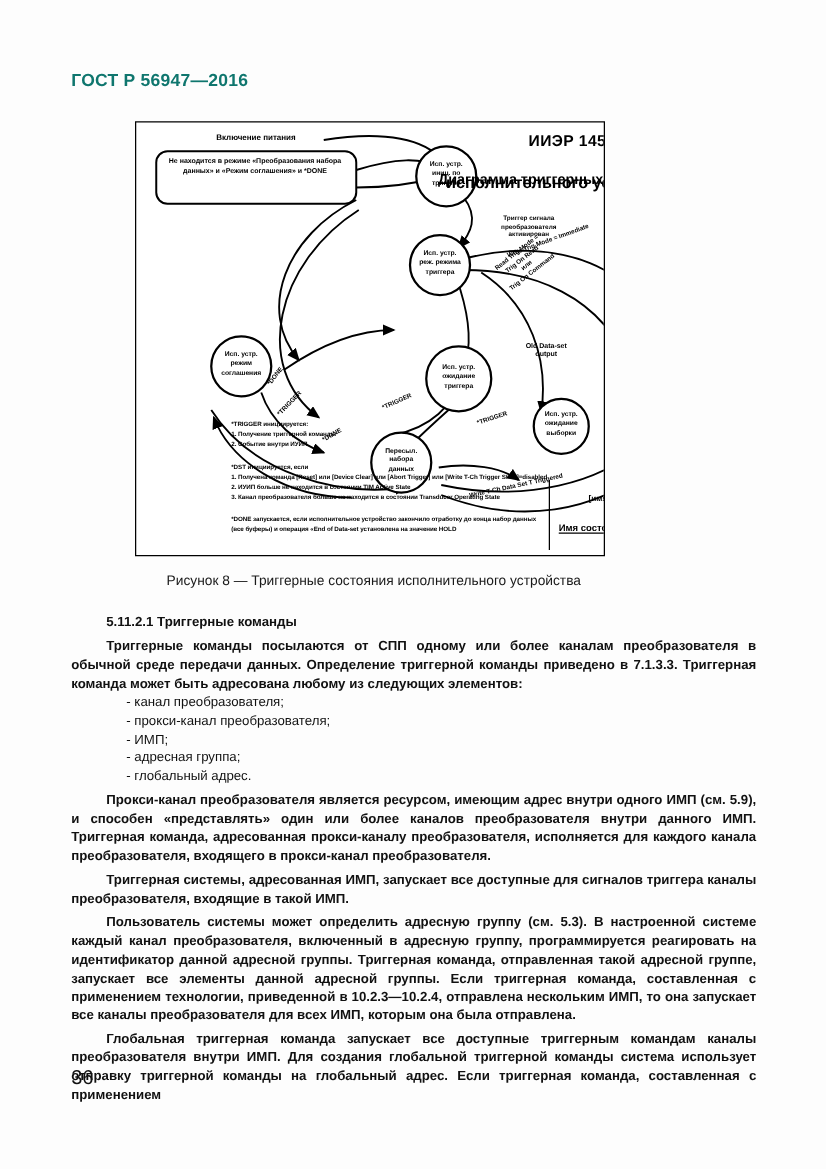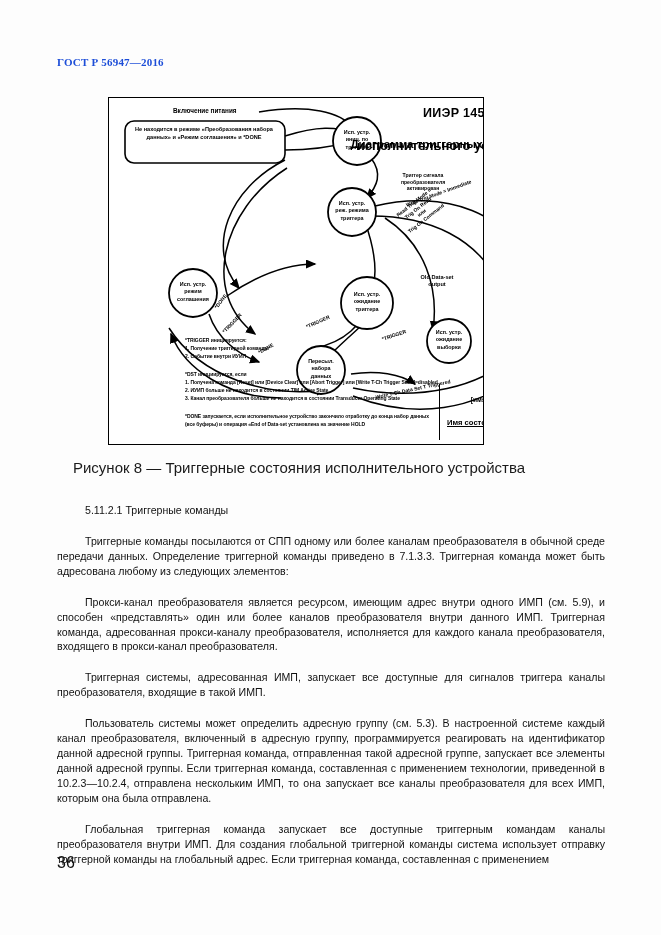--- a/index.html
+++ b/index.html
@@ -21,26 +21,25 @@
     position: absolute;
     inset: 0;
     background: #fdfdfd;
   }
 
   
   .doc-header {
     position: absolute;
     left: 57px;
     top: 56px;
-    font-size: 11px;
+    font-size: 14px;
     font-weight: bold;
     letter-spacing: 0.2px;
-    color: #1d4ed8;
+    color: #0f766e;
     white-space: nowrap;
-    font-family: Liberation Serif, serif;
   }
 
   
   .figure-wrap {
     position: absolute;
     left: 108px;
     top: 97px;
     width: 376px;
     height: 348px;
   }
@@ -160,38 +159,39 @@
     border-left: 1.4px solid #000;
   }
 
   
   .fig-caption {
     position: absolute;
     left: 0;
     top: 459px;
     width: 598px;
     text-align: center;
-    font-size: 15px;
+    font-size: 11px;
     color: #1a1a1a;
   }
 
   
   .body {
     position: absolute;
     left: 57px;
     top: 487px;
     width: 548px;
     font-size: 10.6px;
     line-height: 1.41;
     color: #111;
     text-align: justify;
   }
   .body p {
-    margin: 16px 0 0 0;
+    margin: 4px 0 0 0;
     text-indent: 28px;
+    font-weight: bold;
   }
   .body ul {
     margin: 0;
     padding: 0;
     list-style: none;
   }
   .body li {
     padding-left: 44px;
     text-align: left;
   }
@@ -330,20 +330,27 @@
       <div class="legend-state">Имя состояния</div>
 
     </div>
   </div>
 
   <div class="fig-caption">Рисунок 8 — Триггерные состояния исполнительного устройства</div>
 
   <div class="body">
     <p>5.11.2.1 Триггерные команды</p>
     <p>Триггерные команды посылаются от СПП одному или более каналам преобразователя в обычной среде передачи данных. Определение триггерной команды приведено в 7.1.3.3. Триггерная команда может быть адресована любому из следующих элементов:</p>
+    <ul>
+      <li>- канал преобразователя;</li>
+      <li>- прокси-канал преобразователя;</li>
+      <li>- ИМП;</li>
+      <li>- адресная группа;</li>
+      <li>- глобальный адрес.</li>
+    </ul>
     <p>Прокси-канал преобразователя является ресурсом, имеющим адрес внутри одного ИМП (см. 5.9), и способен «представлять» один или более каналов преобразователя внутри данного ИМП. Триггерная команда, адресованная прокси-каналу преобразователя, исполняется для каждого канала преобразователя, входящего в прокси-канал преобразователя.</p>
     <p>Триггерная системы, адресованная ИМП, запускает все доступные для сигналов триггера каналы преобразователя, входящие в такой ИМП.</p>
     <p>Пользователь системы может определить адресную группу (см. 5.3). В настроенной системе каждый канал преобразователя, включенный в адресную группу, программируется реагировать на идентификатор данной адресной группы. Триггерная команда, отправленная такой адресной группе, запускает все элементы данной адресной группы. Если триггерная команда, составленная с применением технологии, приведенной в 10.2.3—10.2.4, отправлена нескольким ИМП, то она запускает все каналы преобразователя для всех ИМП, которым она была отправлена.</p>
     <p>Глобальная триггерная команда запускает все доступные триггерным командам каналы преобразователя внутри ИМП. Для создания глобальной триггерной команды система использует отправку триггерной команды на глобальный адрес. Если триггерная команда, составленная с применением</p>
   </div>
 
   <div class="page-number">36</div>
 
 </div>
 

